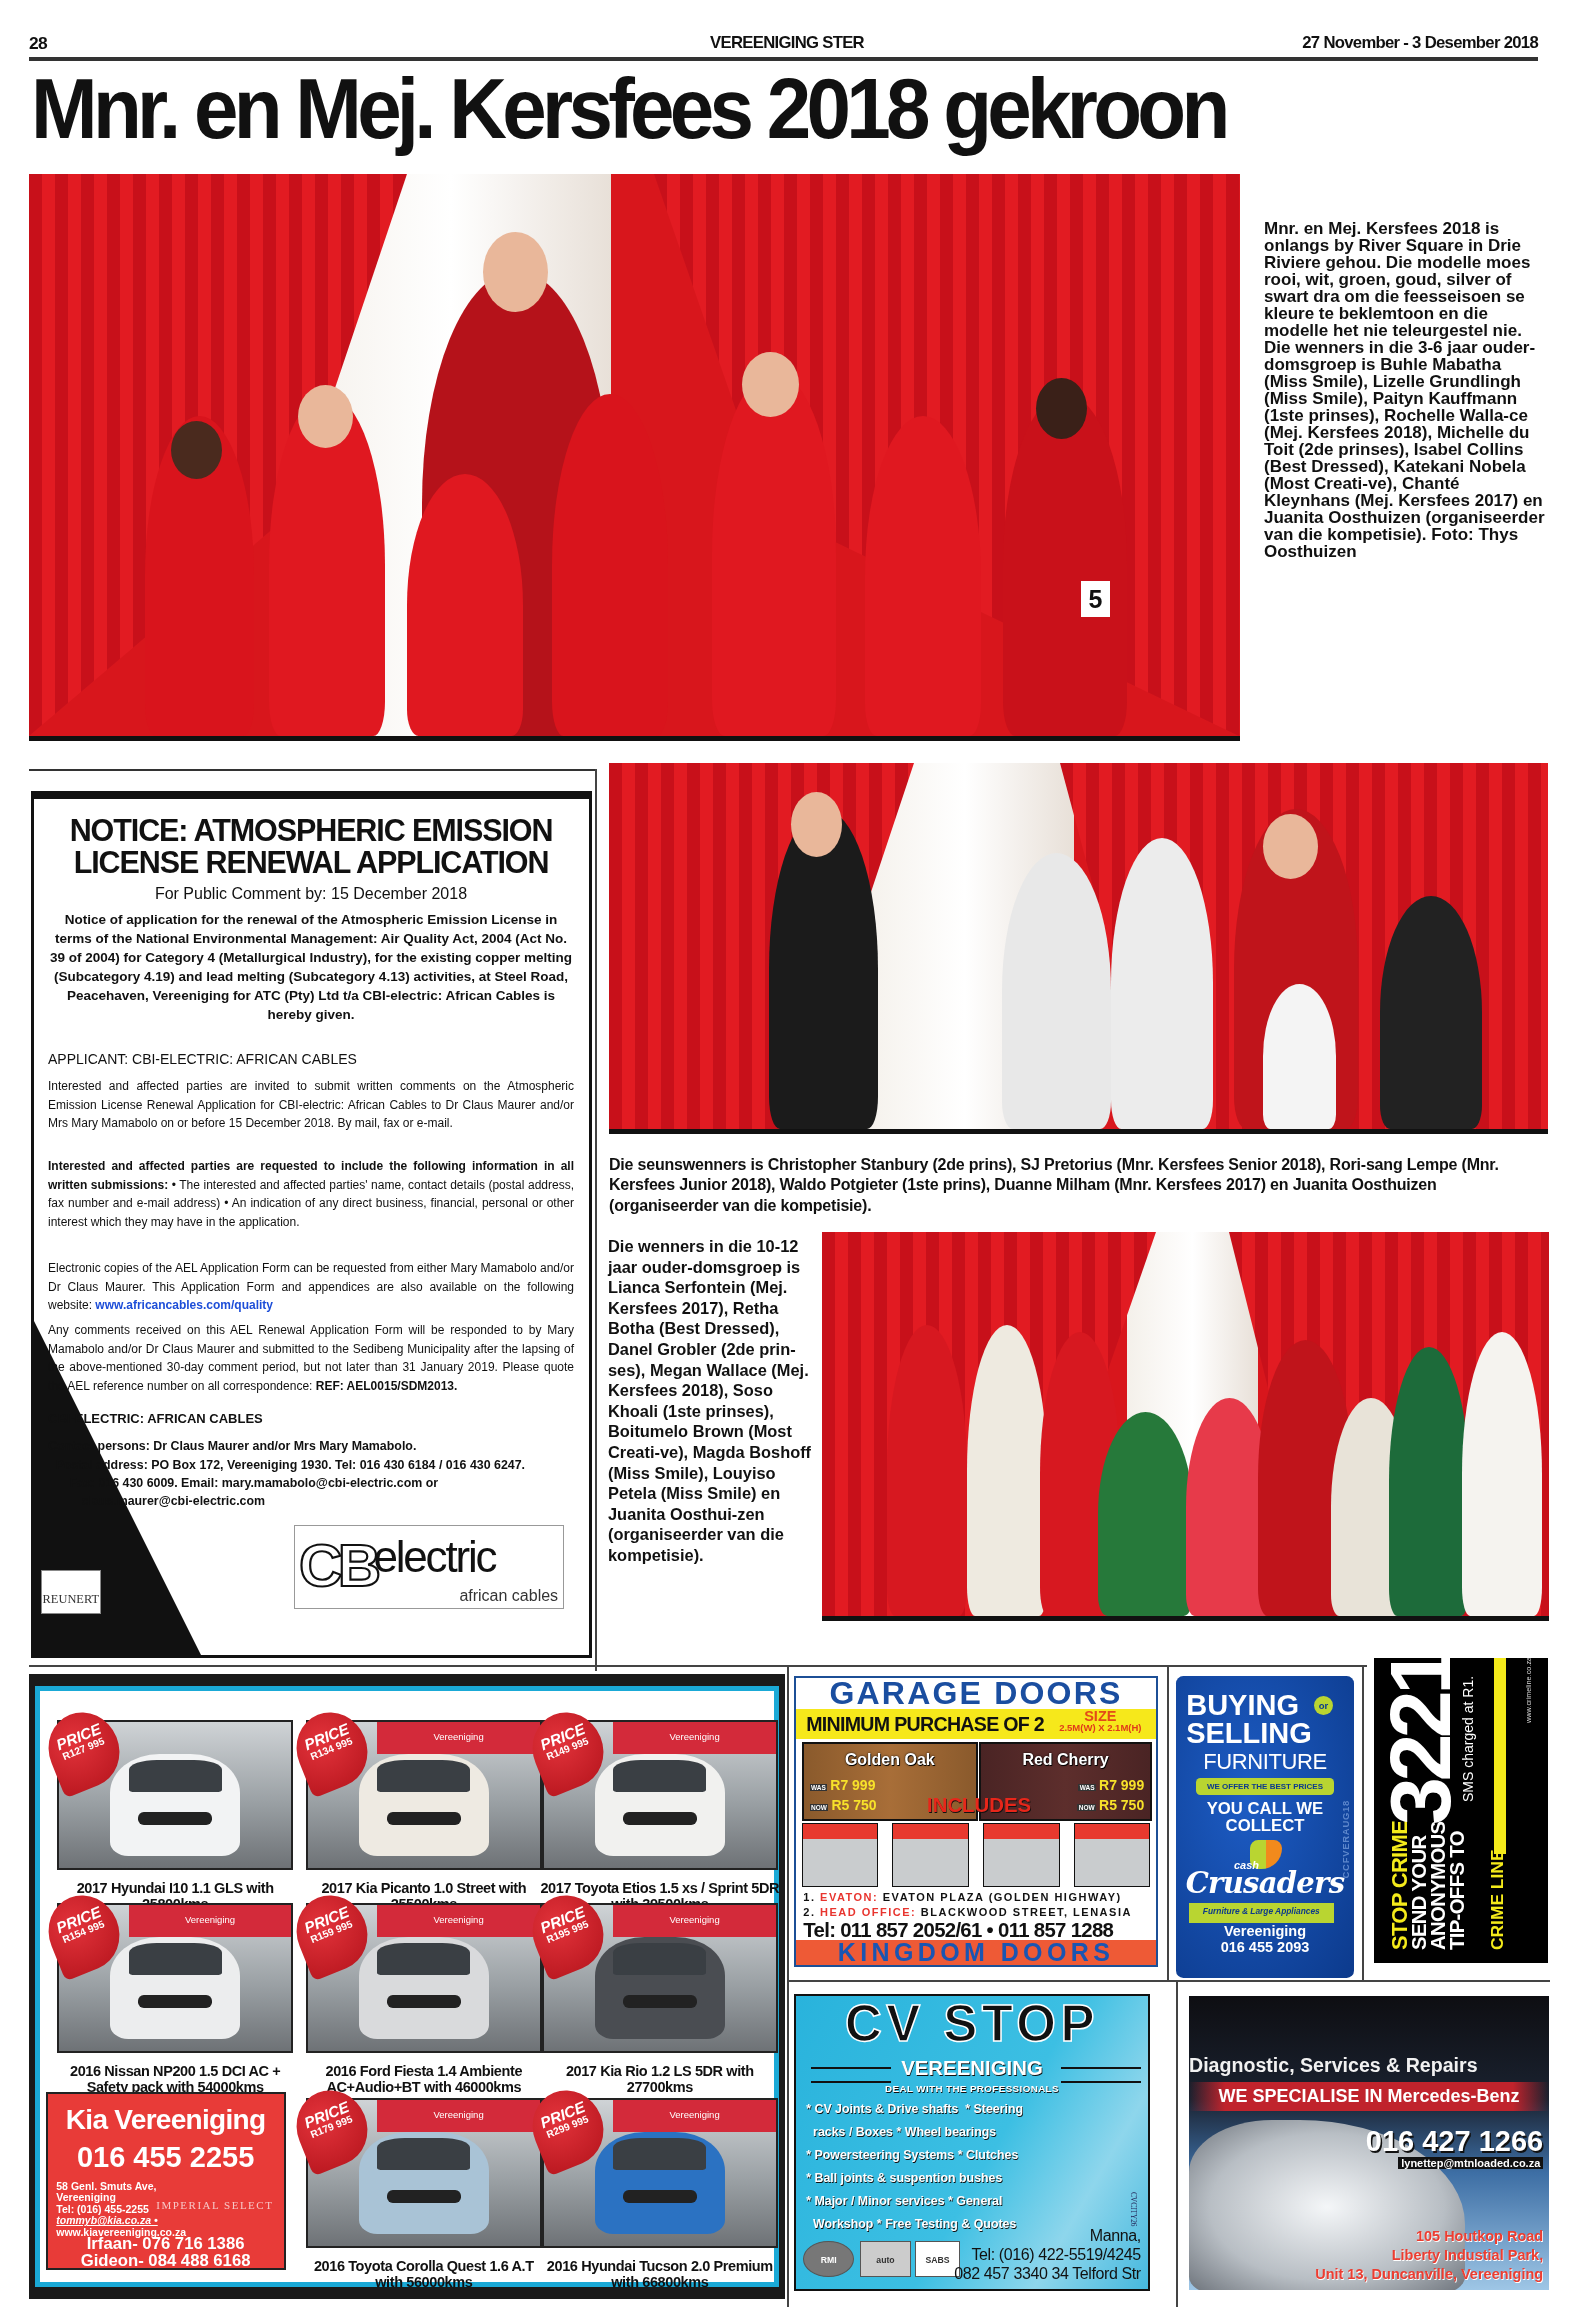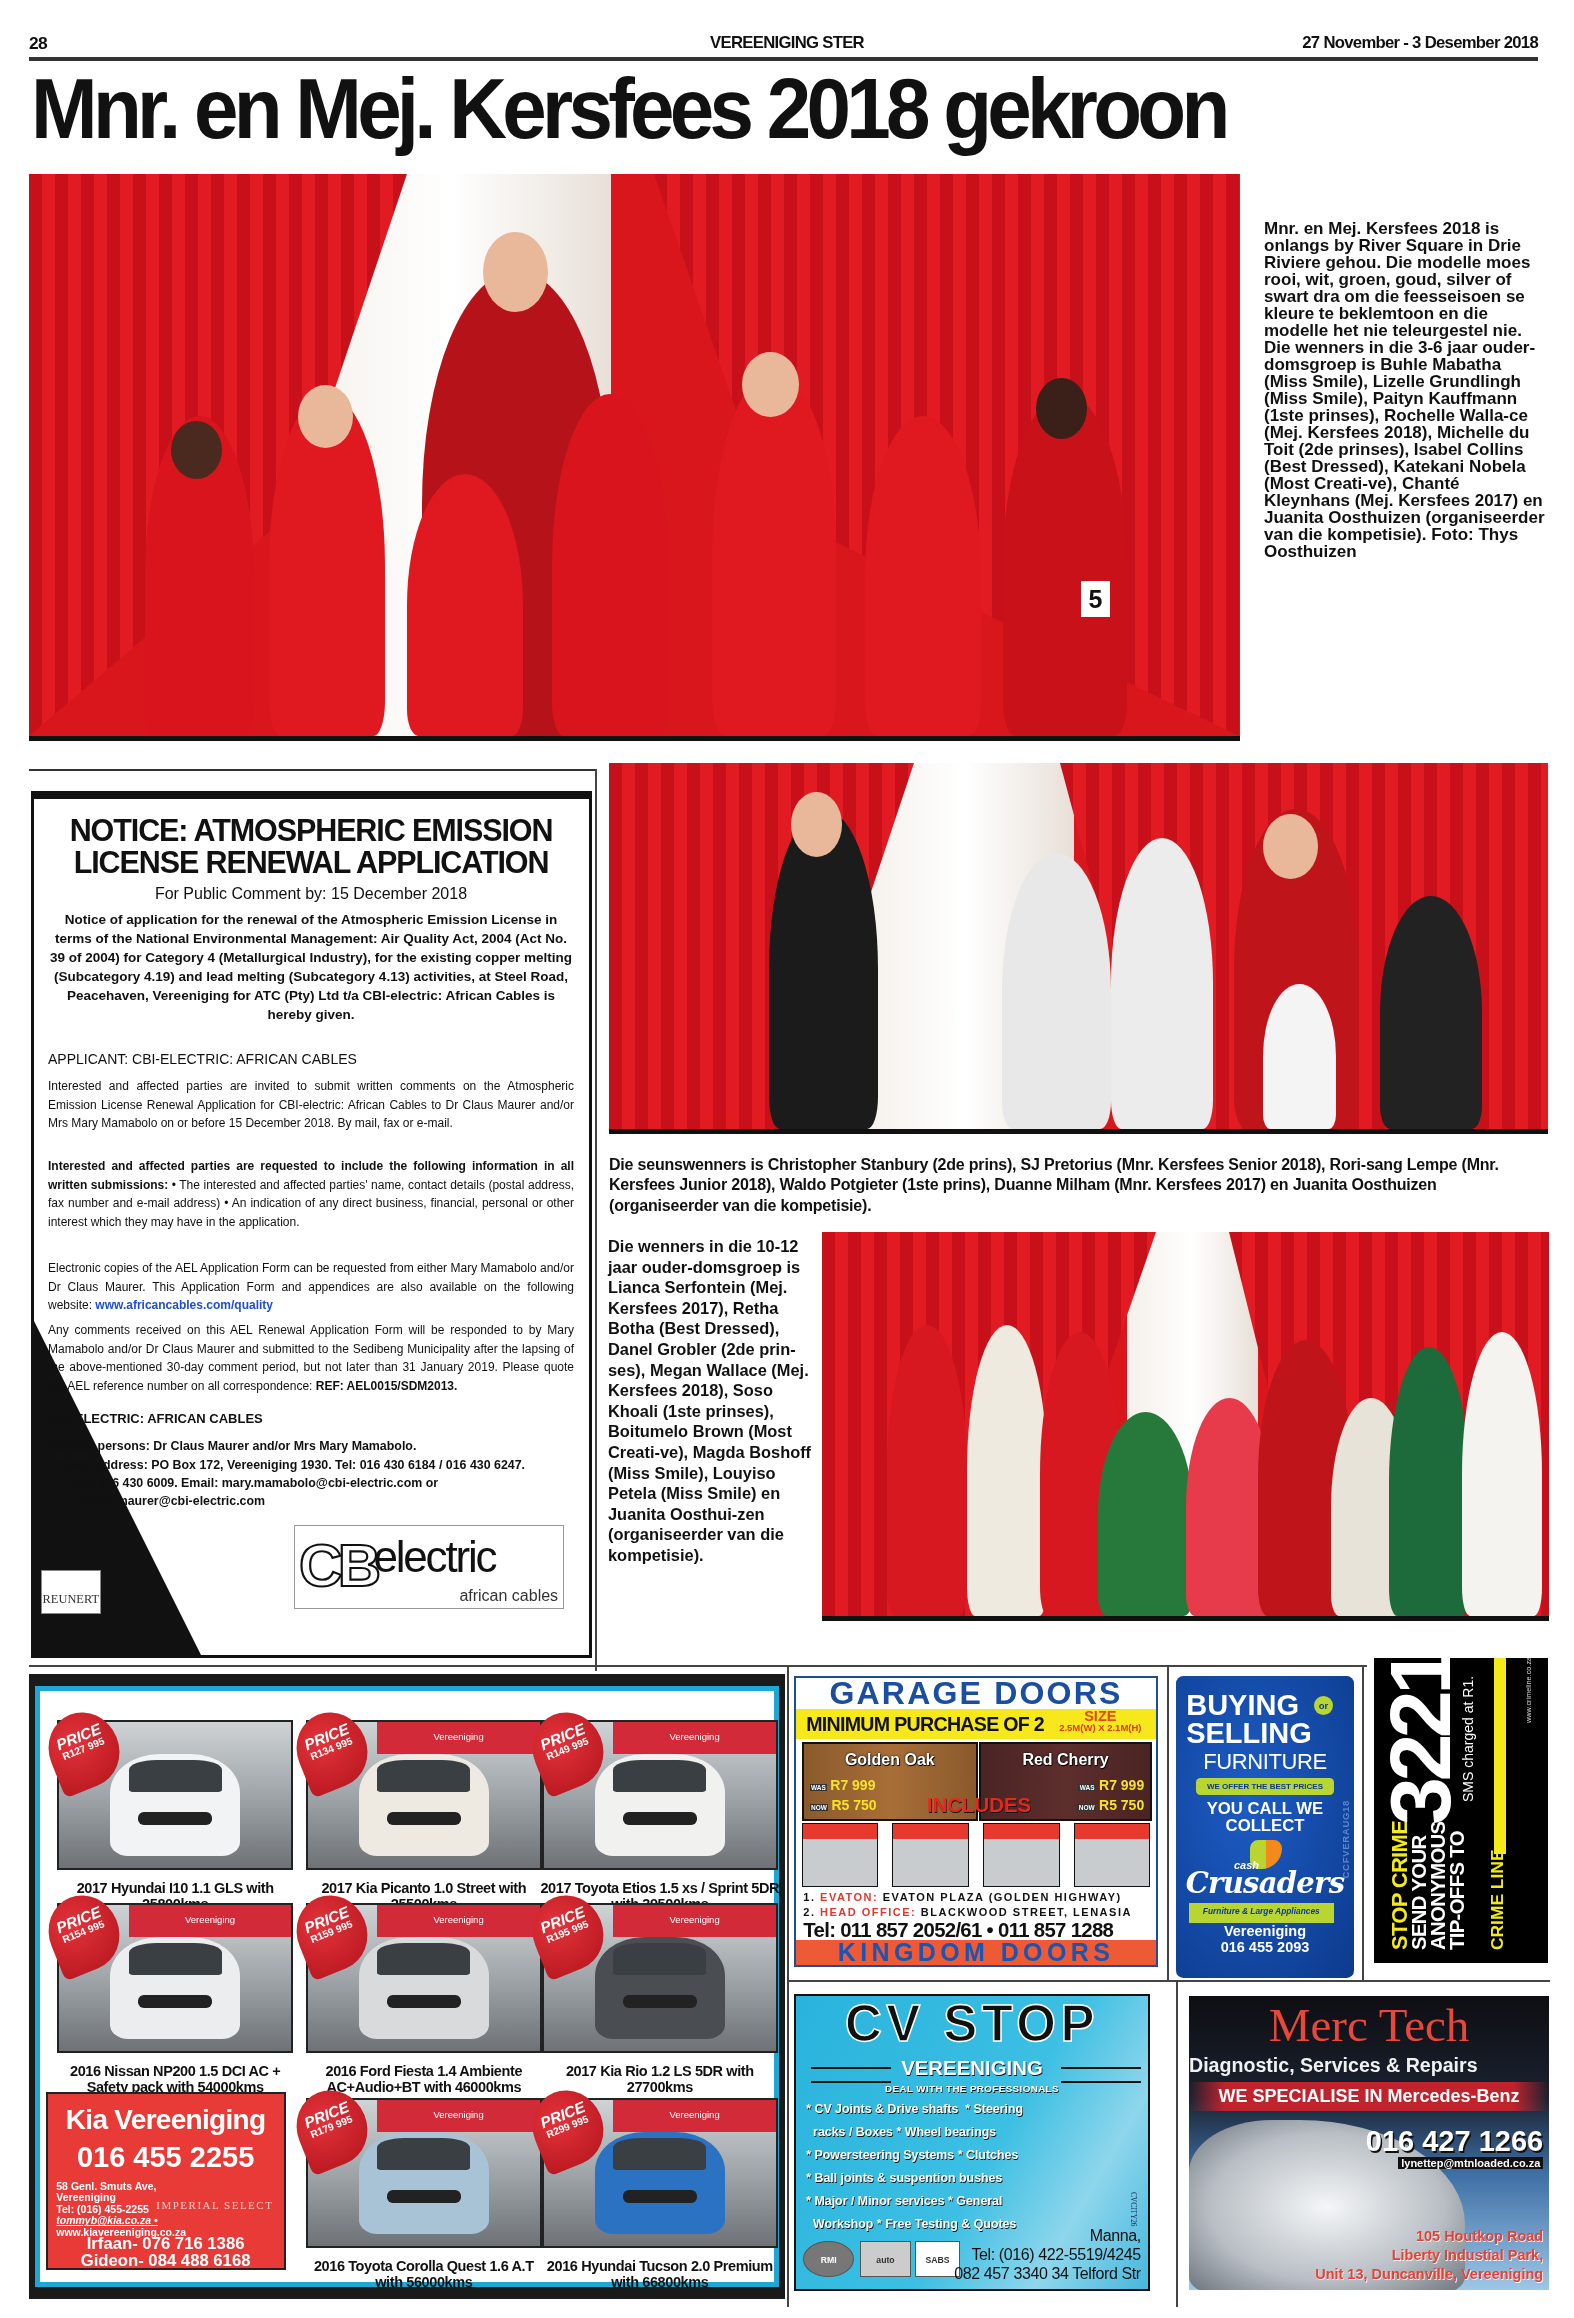--- a/index.html
+++ b/index.html
@@ -431,21 +431,20 @@
   <div class="cv-logo" style="left:119px;width:45px;background:#fff">SABS</div>
   <div id="cv-tel">
     <div>Manna,</div>
     <div>Tel: (016) 422-5519/4245</div>
     <div>082 457 3340 34 Telford Str</div>
   </div>
 </div>
 
 <div class="abs" id="mt">
   <div id="mt-car"></div>
-  <div id="mt-title">Merc Tech</div>
   <div id="mt-diag">Diagnostic, Services &amp; Repairs</div>
   <div id="mt-spec">WE SPECIALISE IN Mercedes-Benz</div>
   <div id="mt-phone">016 427 1266</div>
   <div id="mt-mail">lynettep@mtnloaded.co.za</div>
   <div id="mt-addr" style="white-space:pre">105 Houtkop Road
 Liberty Industial Park,
 Unit 13, Duncanville, Vereeniging</div>
 </div>
 
 

